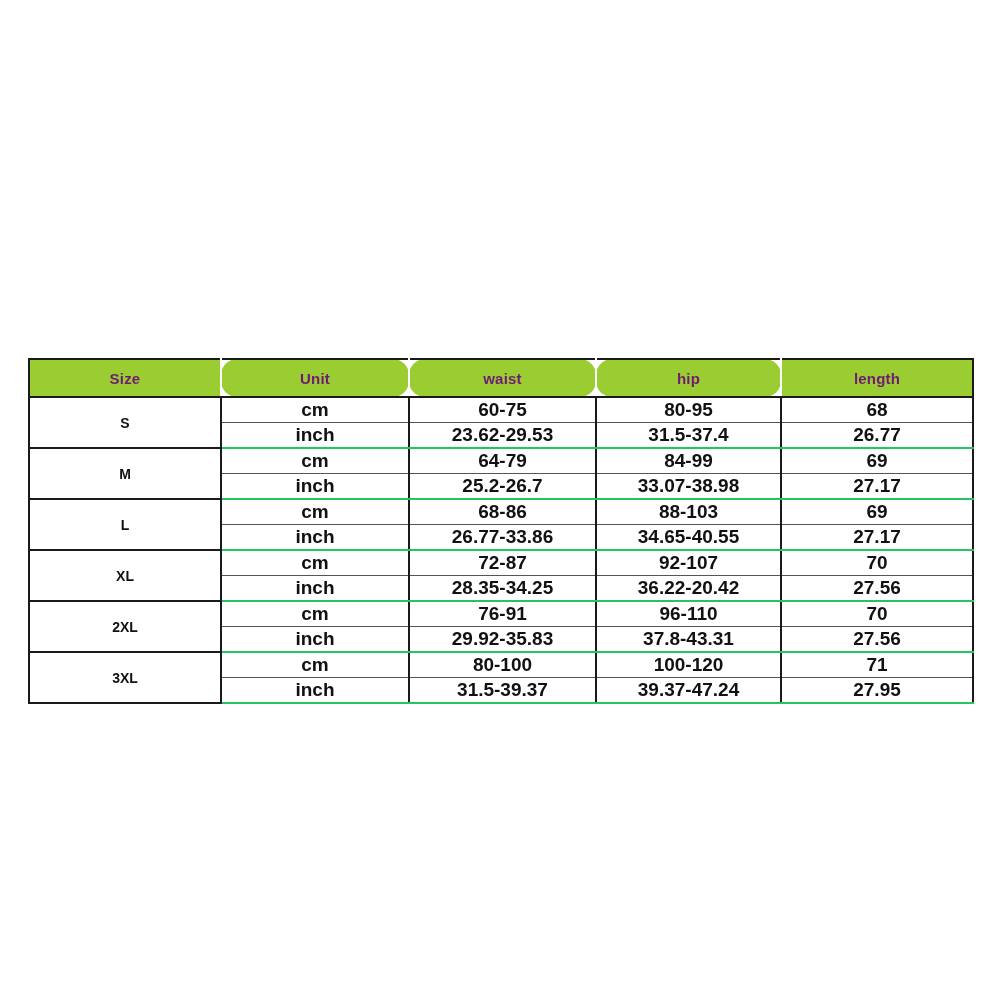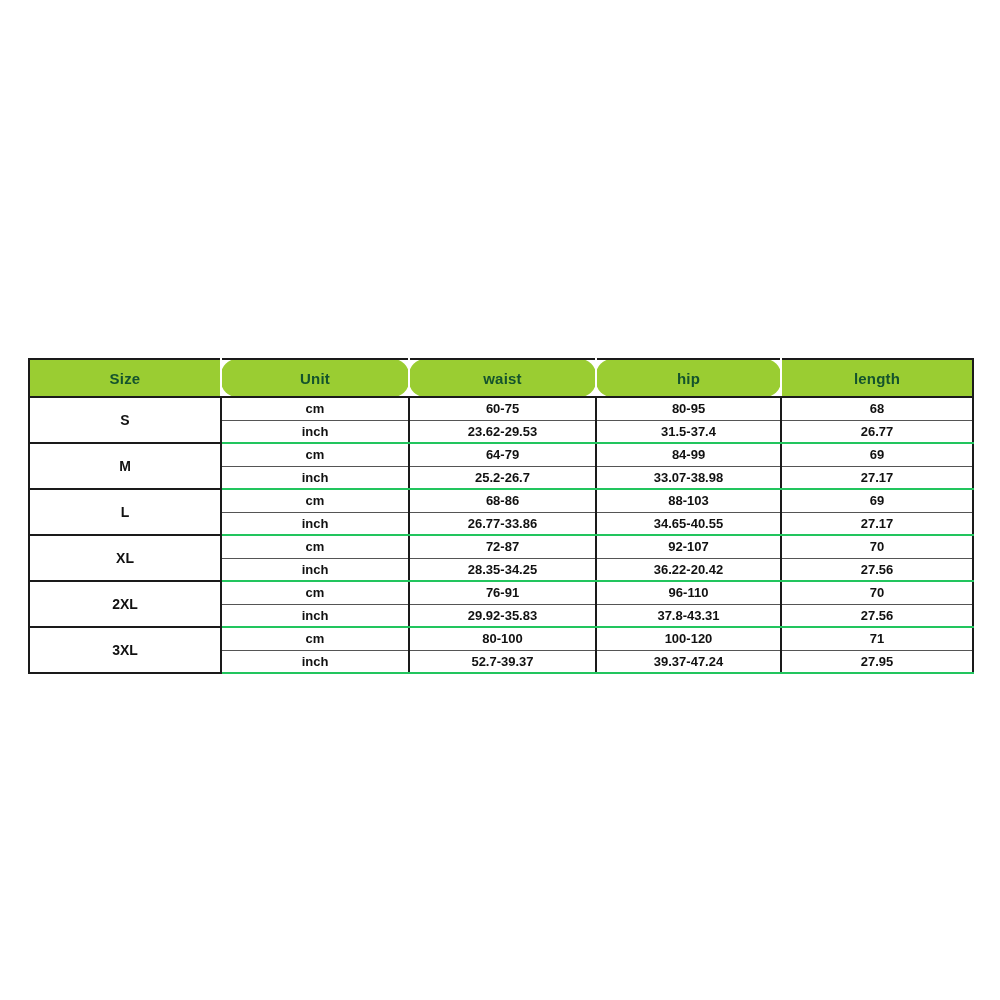--- a/index.html
+++ b/index.html
@@ -38,21 +38,21 @@
 
   table.size-chart col.c-size   { width: 192px; }
   table.size-chart col.c-unit   { width: 188px; }
   table.size-chart col.c-waist  { width: 187px; }
   table.size-chart col.c-hip    { width: 185px; }
   table.size-chart col.c-length { width: 192px; }
 
   
   thead th {
     background: #9ACD32;
-    color: #14532d;
+    color: #701a75;
     font-weight: bold;
     font-size: 15px;
     height: 38px;
     text-align: center;
     vertical-align: middle;
     border: 2px solid #ffffff;
     border-bottom: 2px solid #1a1a1a;
     box-sizing: border-box;
     letter-spacing: 0.2px;
   }
@@ -68,21 +68,21 @@
   thead th.mid {
     border-top: 2px solid #1a1a1a;
     border-radius: 16px;
   }
 
   
   tbody td {
     height: 23px;
     text-align: center;
     vertical-align: middle;
-    font-size: 13px;
+    font-size: 19px;
     font-weight: bold;
     color: #111111;
     background: #ffffff;
     border-left: 2px solid #1a1a1a;
     border-right: 2px solid #1a1a1a;
     box-sizing: border-box;
     white-space: nowrap;
   }
 
   
@@ -202,21 +202,21 @@
 
         <tr class="row-cm">
           <td class="size-cell" rowspan="2">3XL</td>
           <td class="data-cell">cm</td>
           <td class="data-cell">80-100</td>
           <td class="data-cell">100-120</td>
           <td class="data-cell">71</td>
         </tr>
         <tr class="row-inch">
           <td class="data-cell">inch</td>
-          <td class="data-cell">52.7-39.37</td>
+          <td class="data-cell">31.5-39.37</td>
           <td class="data-cell">39.37-47.24</td>
           <td class="data-cell">27.95</td>
         </tr>
 
       </tbody>
     </table>
   </div>
 
 </div>
 

